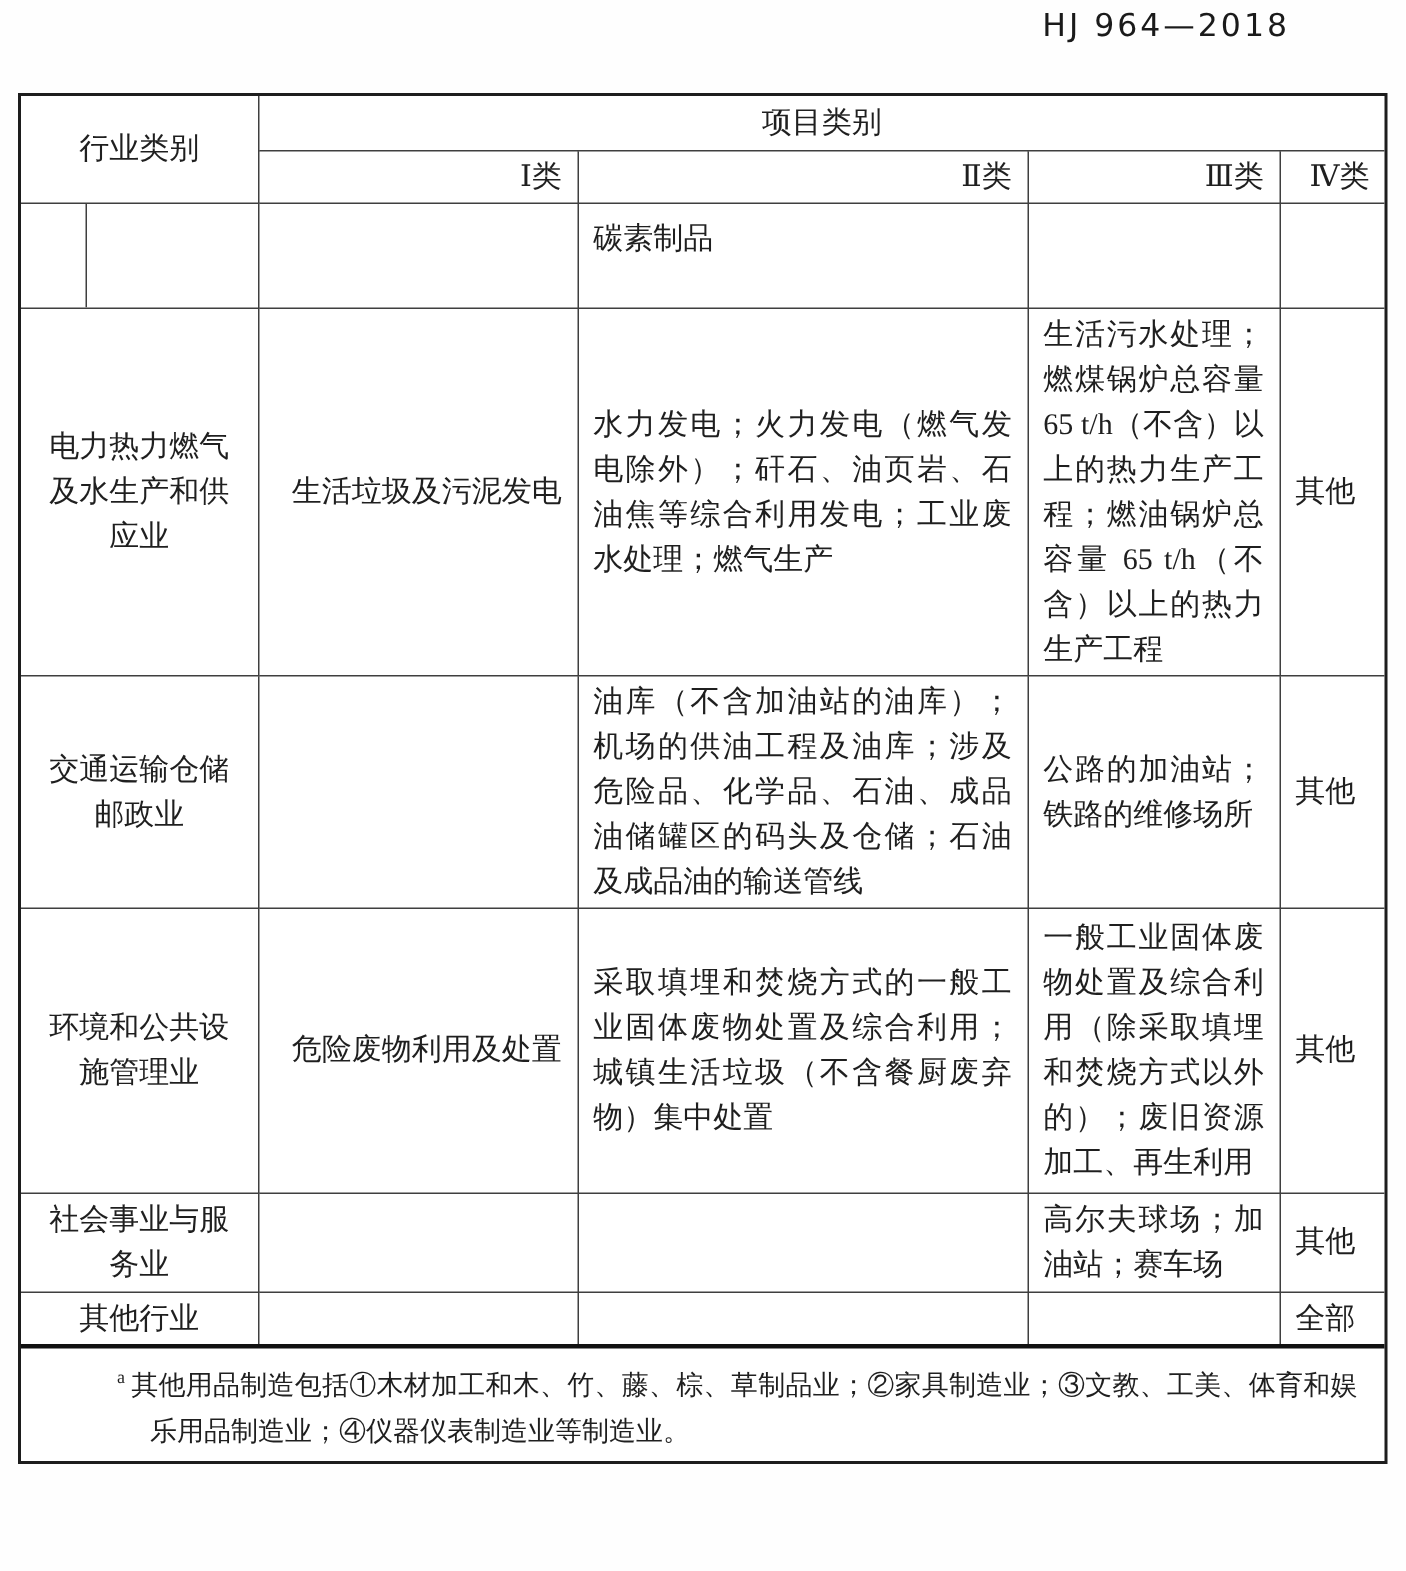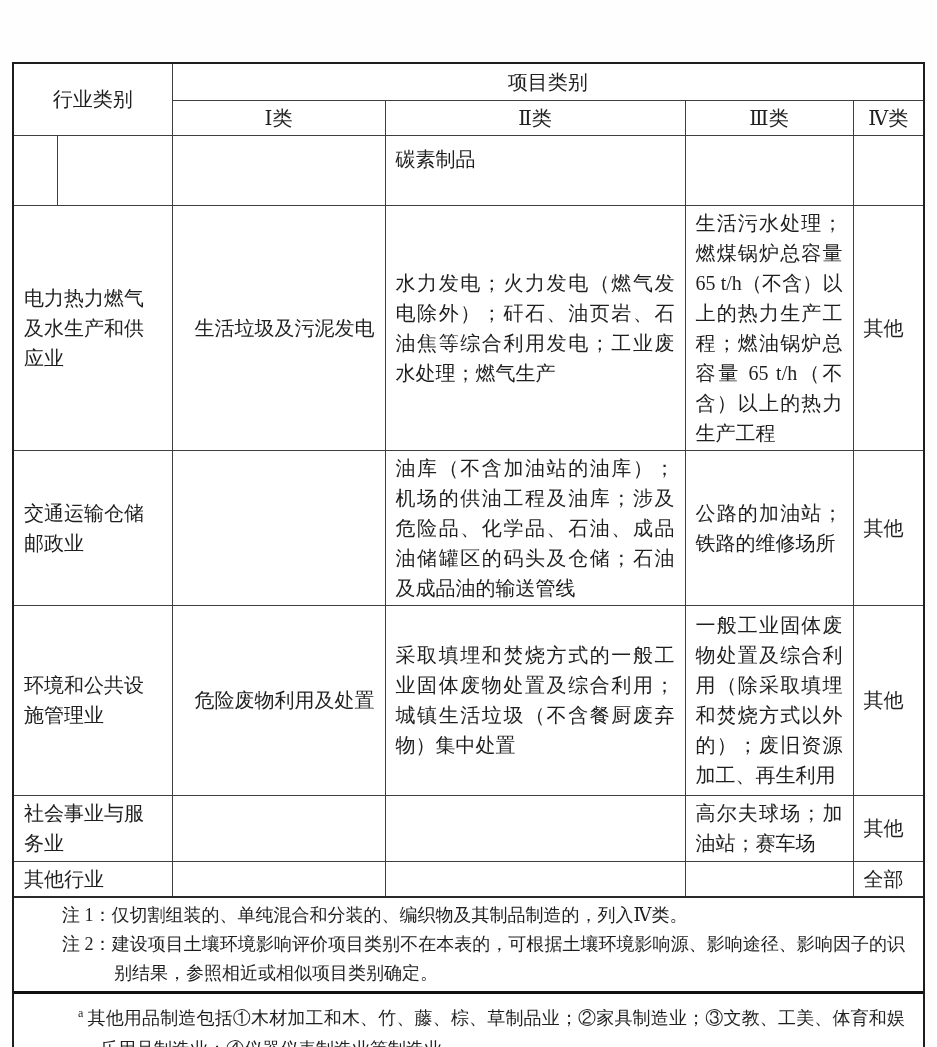--- a/index.html
+++ b/index.html
@@ -41,30 +41,30 @@
     border-right: 1px solid #3f3f3f;
     border-bottom: 1px solid #3f3f3f;
     padding: 2px 10px;
     font-weight: 400;
     vertical-align: middle;
     line-height: 30px;
     overflow: hidden;
   }
   table.cls th:last-child, table.cls td:last-child { border-right: none; }
   tr.hr1 th { height: 36px; text-align: center; }
-  tr.hr2 th { height: 28px; text-align: center; margin-top: 44px; }
+  tr.hr2 th { height: 28px; text-align: right; margin-top: 44px; }
   tr.r0 { height: 70px; }
   tr.r1 { height: 226px; }
   tr.r2 { height: 154px; }
   tr.r3 { height: 190px; }
   tr.r4 { height: 66px; }
   tr.r5 { height: 31px; }
   tr.r5 td { border-bottom: none; }
   tr.r0 td { vertical-align: top; padding-top: 8px; }
-  td.ind { text-align: left; padding-left: 12px; padding-right: 8px; }
+  td.ind { text-align: center; padding-left: 12px; padding-right: 8px; }
   td.c1 { text-align: right; }
   td.c2, td.c3 { text-align: justify; }
   td.c4 { text-align: left; padding-left: 4px; padding-right: 4px; }
   td.split-cell { position: relative; }
   td.split-cell .split-line {
     position: absolute;
     left: 43px; top: 0; bottom: 0;
     width: 1px;
     background: #3f3f3f;
   }
@@ -92,20 +92,21 @@
     text-indent: -22px;
     text-align: justify;
   }
   .footnote sup { font-size: 12px; margin-right: 4px; }
 </style>
 </head>
 <body>
 
 <div class="page">
 
+  <div class="doc-number">HJ 964—2018</div>
 
   <div class="table-wrap">
 
     <table class="cls">
       <colgroup>
         <col style="width:158px">
         <col style="width:213px">
         <col style="width:300px">
         <col style="width:168px">
         <col style="width:70px">
@@ -167,23 +168,19 @@
         <tr class="r5">
           <td class="ind">其他行业</td>
           <td class="c1"></td>
           <td class="c2"></td>
           <td class="c3"></td>
           <td class="c4">全部</td>
         </tr>
       </tbody>
     </table>
 
-    <div class="notes">
-      <p><span>注 1：</span><span>仅切割组装的、单纯混合和分装的、编织物及其制品制造的，列入Ⅳ类。</span></p>
-      <p><span>注 2：</span><span>建设项目土壤环境影响评价项目类别不在本表的，可根据土壤环境影响源、影响途径、影响因子的识别结果，参照相近或相似项目类别确定。</span></p>
-    </div>
 
     <div class="footnote">
       <p><sup>a</sup><span>其他用品制造包括①木材加工和木、竹、藤、棕、草制品业；②家具制造业；③文教、工美、体育和娱乐用品制造业；④仪器仪表制造业等制造业。</span></p>
     </div>
 
   </div>
 </div>
 
 </body></html>

